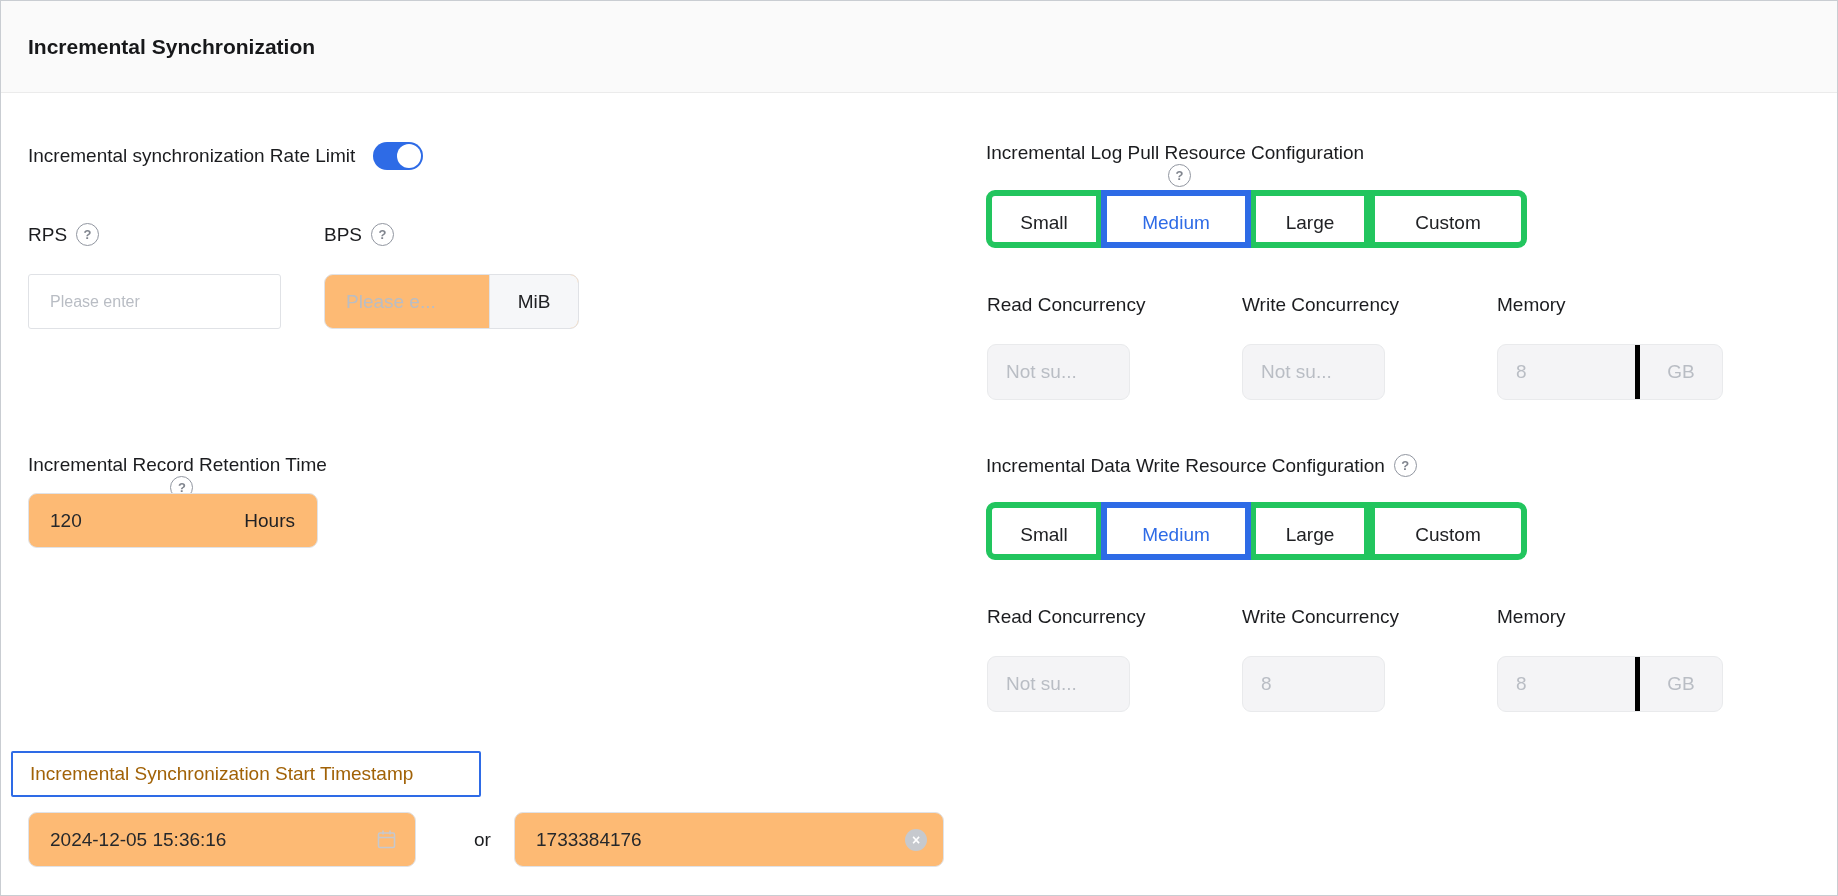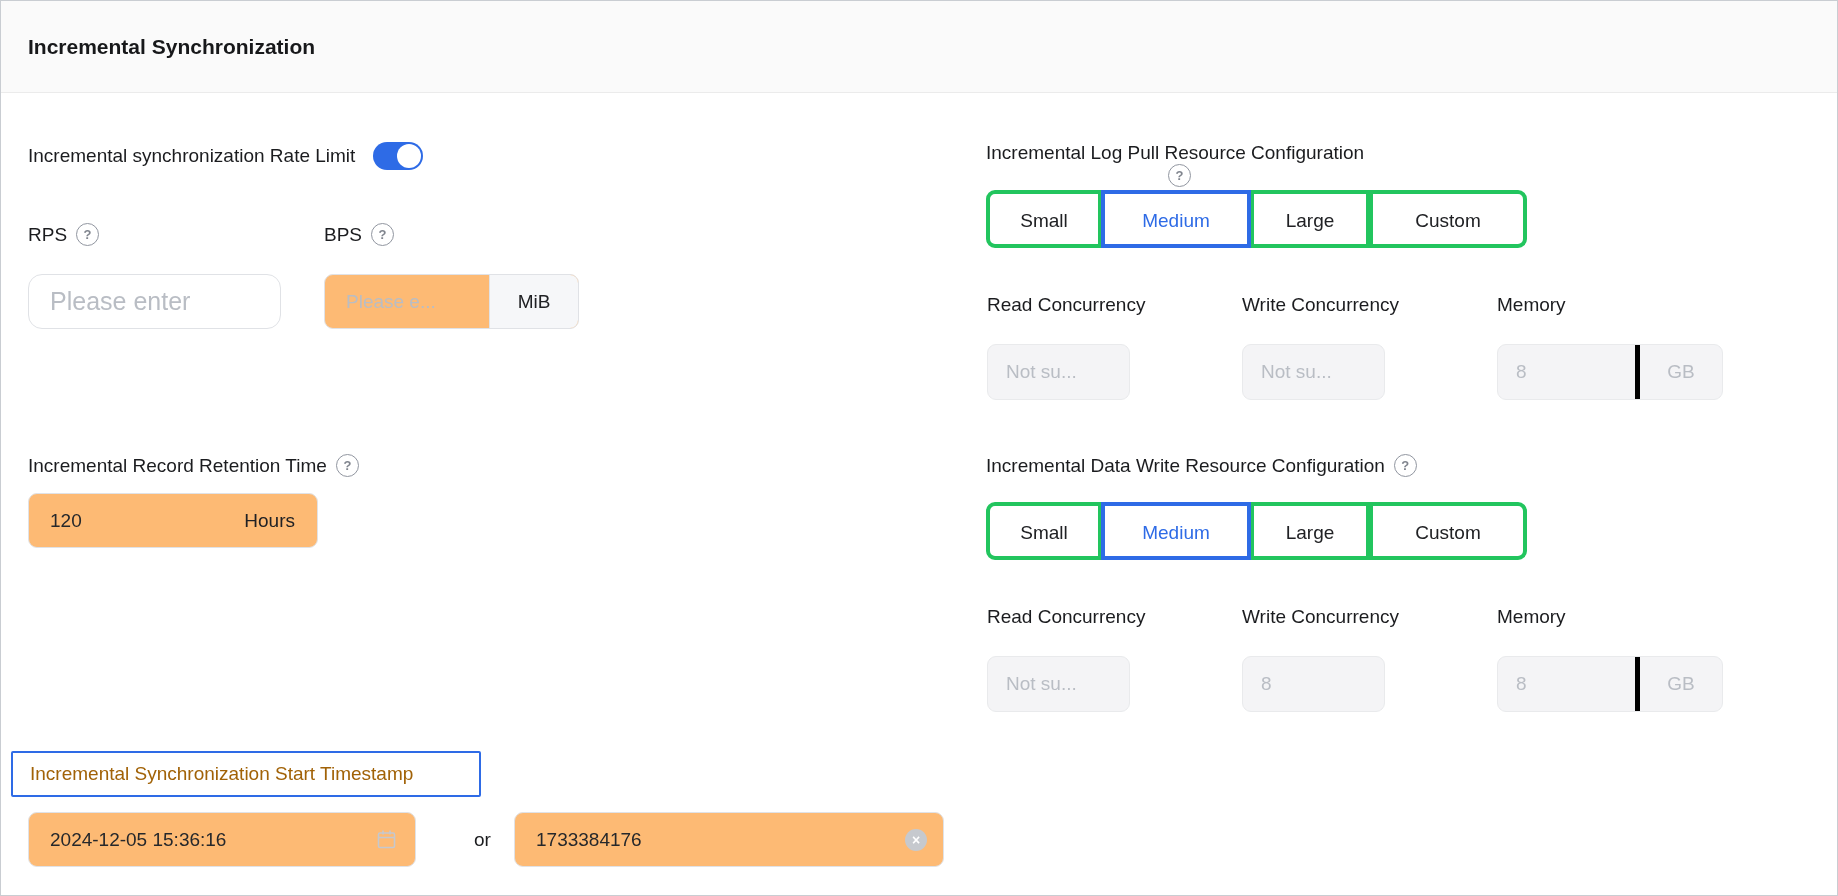--- a/index.html
+++ b/index.html
@@ -33,22 +33,22 @@
   .toggle .knob {
     position:absolute; top:2px; right:2px; width:24px; height:24px;
     background:#ffffff; border-radius:50%;
   }
 
   input { font-family:inherit; outline:none; }
   input::placeholder { color:#b9bdc4; opacity:1; }
 
   .tin {
     height:55px; box-sizing:border-box; background:#fff;
-    border:1px solid #e0e2e6; border-radius:14px;
-    font-size:25px; color:#26282b; padding:0 21px; width:100%;
+    border:1px solid #e0e2e6; border-radius:3px;
+    font-size:16px; color:#26282b; padding:0 21px; width:100%;
   }
   .igroup {
     display:flex; align-items:stretch; height:55px; box-sizing:border-box;
     background:#fdba74; border:1px solid #e0e2e6; border-radius:9px; overflow:hidden;
   }
   .igroup input { border:none; flex:1; min-width:0; padding:0 21px; font-size:19px; color:#26282b; background:transparent; }
   .suffix {
     width:88px; flex:none; display:flex; align-items:center; justify-content:center;
     background:#f6f7f9; border-left:1px solid #e0e2e6;
     font-size:19px; color:#202124; font-weight:500;
@@ -58,21 +58,21 @@
   .cal-icon { display:flex; align-items:center; padding-right:18px; cursor:pointer; }
   .clear-icon {
     width:22px; height:22px; border-radius:50%; background:#c6c9ce; color:#fff;
     font-size:14px; font-weight:700; line-height:22px; text-align:center;
     align-self:center; margin-right:16px; flex:none; cursor:pointer;
   }
 
   .seg { display:flex; }
   .seg button {
     height:58px; box-sizing:border-box; background:#fff;
-    border:4px solid #22c55e; margin-left:-1px; position:relative;
+    border:6px solid #22c55e; margin-left:-1px; position:relative;
     font-family:inherit; font-size:19px; color:#202124; cursor:pointer; padding:16px;
   }
   .seg button:first-child { margin-left:0; border-radius:9px 0 0 9px; }
   .seg button:last-child { border-radius:0 9px 9px 0; }
   .seg button:nth-child(1) { width:116px; }
   .seg button:nth-child(2) { width:150px; }
   .seg button:nth-child(3) { width:120px; }
   .seg button:nth-child(4) { width:158px; }
   .seg button.selected { border-color:#2E6BE6; color:#2E6BE6; z-index:2; }
 
@@ -122,21 +122,21 @@
   </div>
 
   <div class="abs" style="left:27px; top:273px; width:253px;">
     <input class="tin" type="text" placeholder="Please enter" style="">
   </div>
   <div class="abs igroup" style="left:323px; top:273px; width:255px;">
     <input type="text" placeholder="Please e..." style="">
     <span class="suffix">MiB</span>
   </div>
 
-  <div class="abs lblrow" style="left:27px; top:453px;">
+  <div class="abs lblrow" style="left:27px; top:453px;flex-direction:column;">
     <span class="lbl">Incremental Record Retention Time</span>
     <span class="help">?</span>
   </div>
   <div class="abs igroup" style="left:27px; top:492px; width:290px;">
     <input type="text" value="120" style="">
     <span class="insuffix">Hours</span>
   </div>
 
   <div class="abs focus-box" style="left:10px; top:750px; width:470px; height:46px;">
     <span>Incremental Synchronization Start Timestamp</span>

